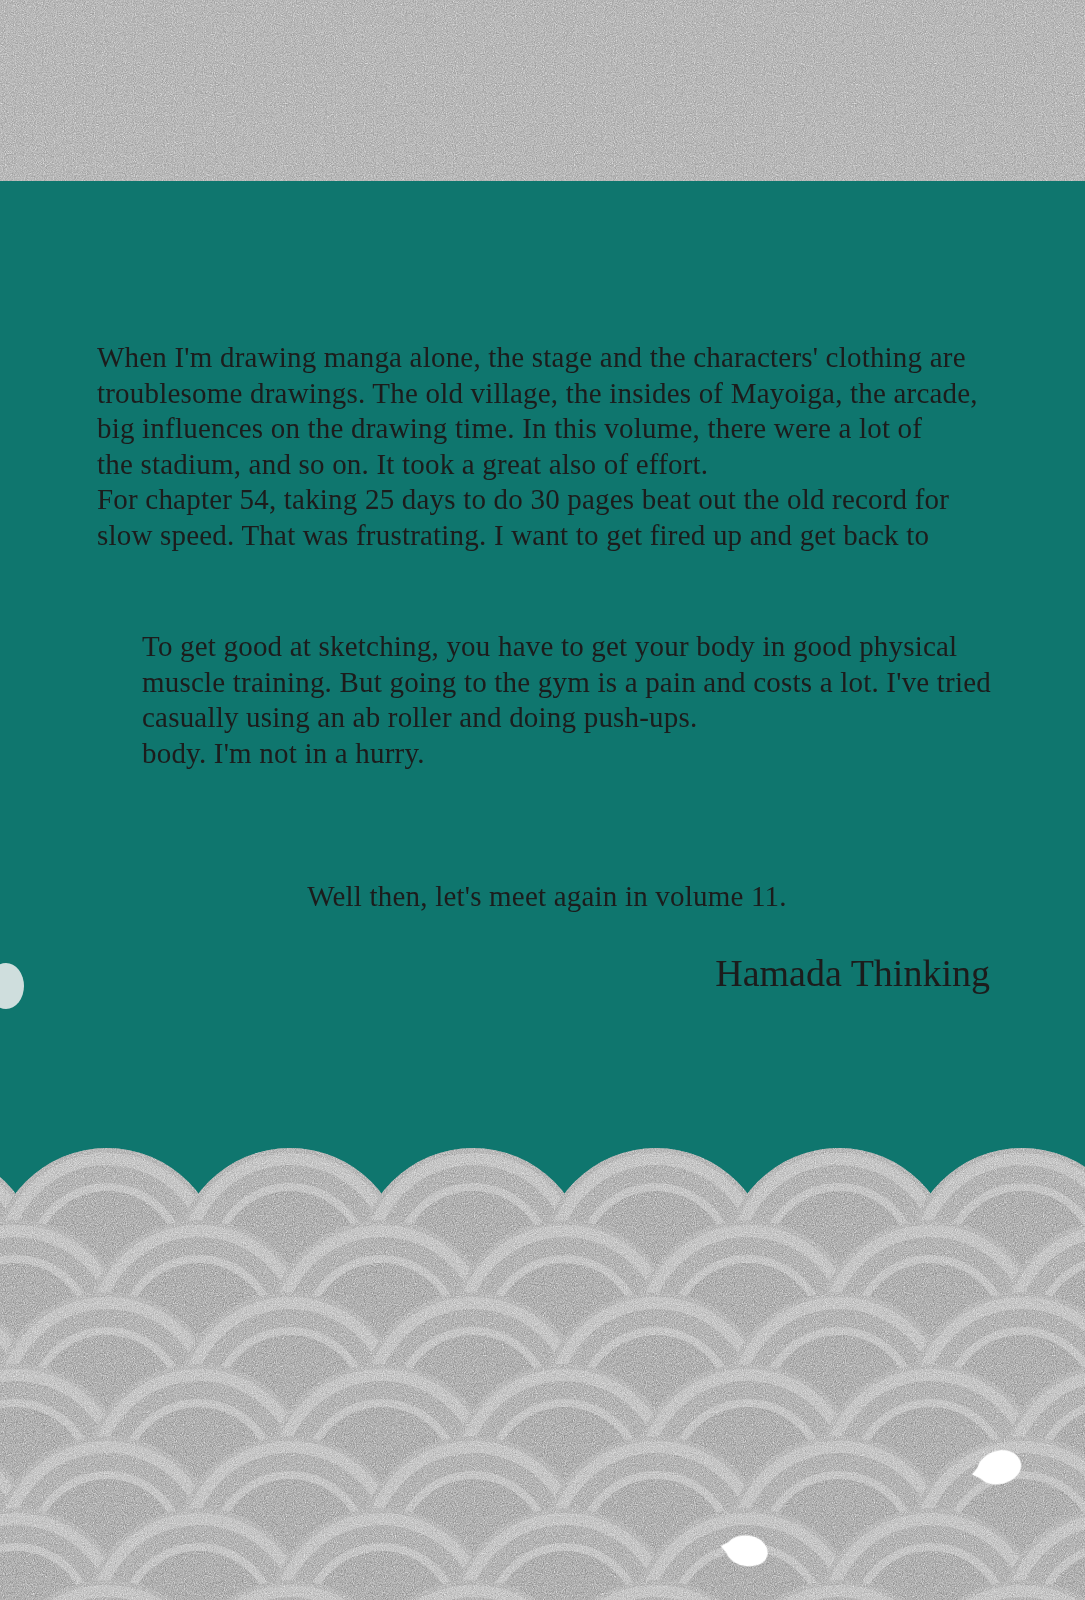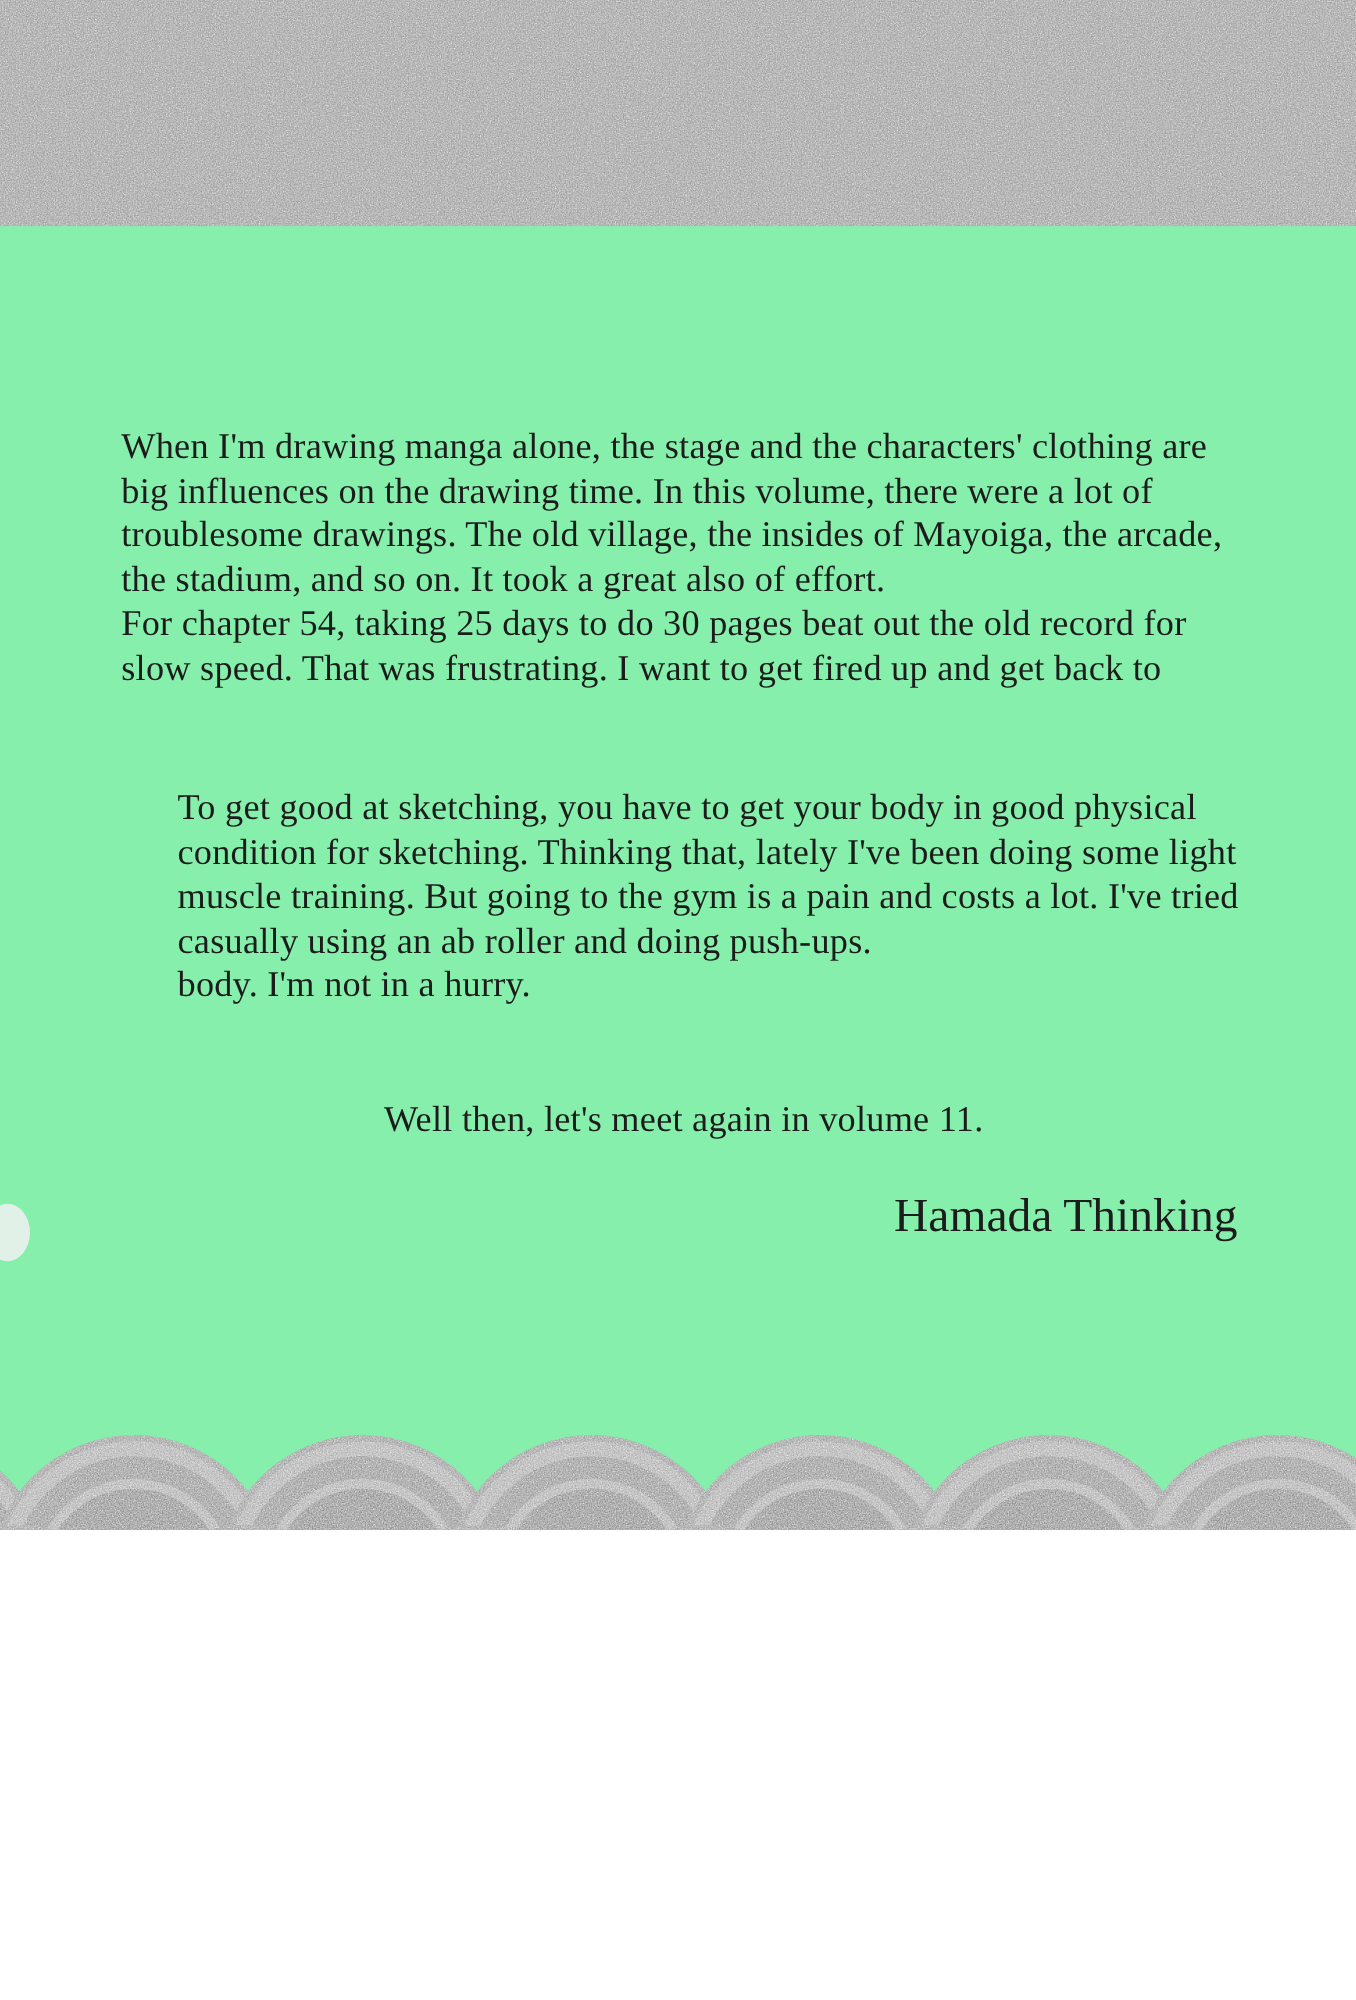--- a/index.html
+++ b/index.html
@@ -1,18 +1,18 @@
 <!DOCTYPE html>
 <html><head>
 <meta charset="utf-8">
 <style>
   html,body{margin:0;padding:0;}
   .page{
-    position:relative; width:1085px; height:1224px;
-    background:#86efac; overflow:hidden;
+    position:relative; width:1085px; height:1600px;
+    background:#0f766e; overflow:hidden;
     font-family:"Liberation Serif", serif;
   }
   .topband-svg{position:absolute; left:0; top:0; display:block;}
   .textblock{
     position:absolute; left:97px; width:900px;
     font-size:29px; line-height:35.5px; color:#1c1c1c;
     letter-spacing:0.2px;
   }
   .textblock .line{white-space:nowrap;}
   #p1{top:340px;}
@@ -50,30 +50,29 @@
             <feMergeNode in="SourceGraphic"></feMergeNode>
             <feMergeNode in="clipped"></feMergeNode>
           </feMerge>
       </filter>
     </defs>
     <rect x="0" y="0" width="1085" height="181" filter="url(#bgrain)" fill="#a9a9a9"></rect>
   </svg>
 
   <div class="textblock" id="p1">
     <div class="line">When I'm drawing manga alone, the stage and the characters' clothing are</div>
+    <div class="line">troublesome drawings. The old village, the insides of Mayoiga, the arcade,</div>
     <div class="line">big influences on the drawing time. In this volume, there were a lot of</div>
-    <div class="line">troublesome drawings. The old village, the insides of Mayoiga, the arcade,</div>
     <div class="line">the stadium, and so on. It took a great also of effort.</div>
     <div class="line">For chapter 54, taking 25 days to do 30 pages beat out the old record for</div>
     <div class="line">slow speed. That was frustrating. I want to get fired up and get back to</div>
   </div>
 
   <div class="textblock" id="p2">
     <div class="line">To get good at sketching, you have to get your body in good physical</div>
-    <div class="line">condition for sketching. Thinking that, lately I've been doing some light</div>
     <div class="line">muscle training. But going to the gym is a pain and costs a lot. I've tried</div>
     <div class="line">casually using an ab roller and doing push-ups.</div>
     <div class="line">body. I'm not in a hurry.</div>
   </div>
 
   <div class="textblock" id="closing">
     <div class="line">Well then, let's meet again in volume 11.</div>
   </div>
 
   <div class="signature">Hamada Thinking</div>

